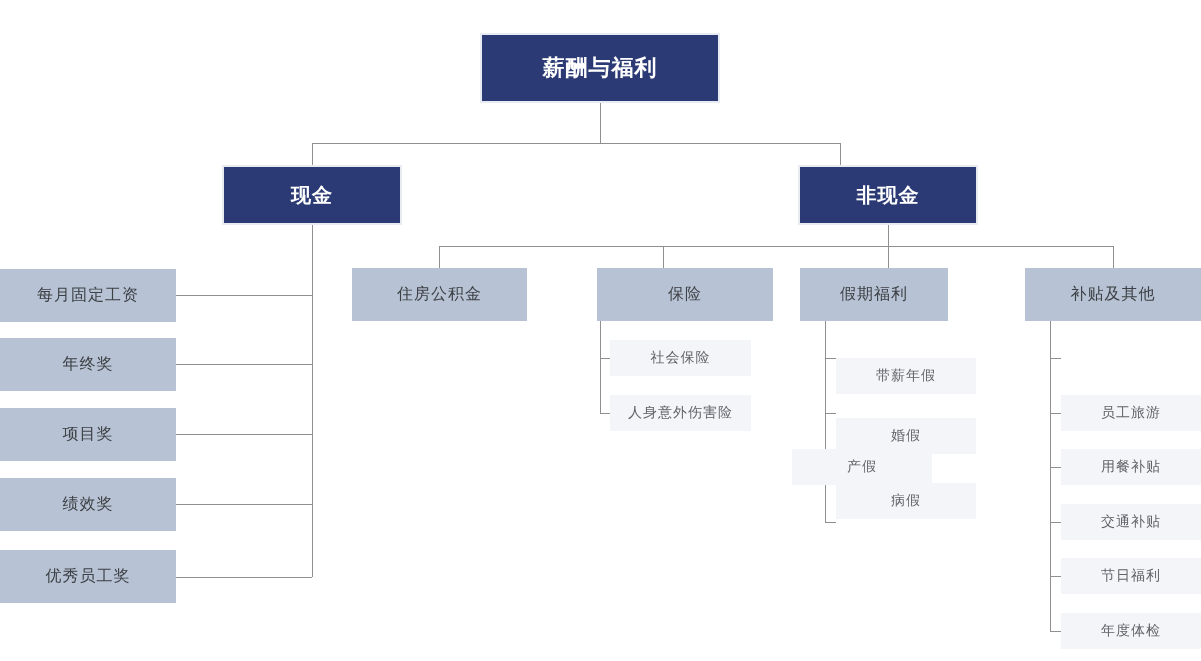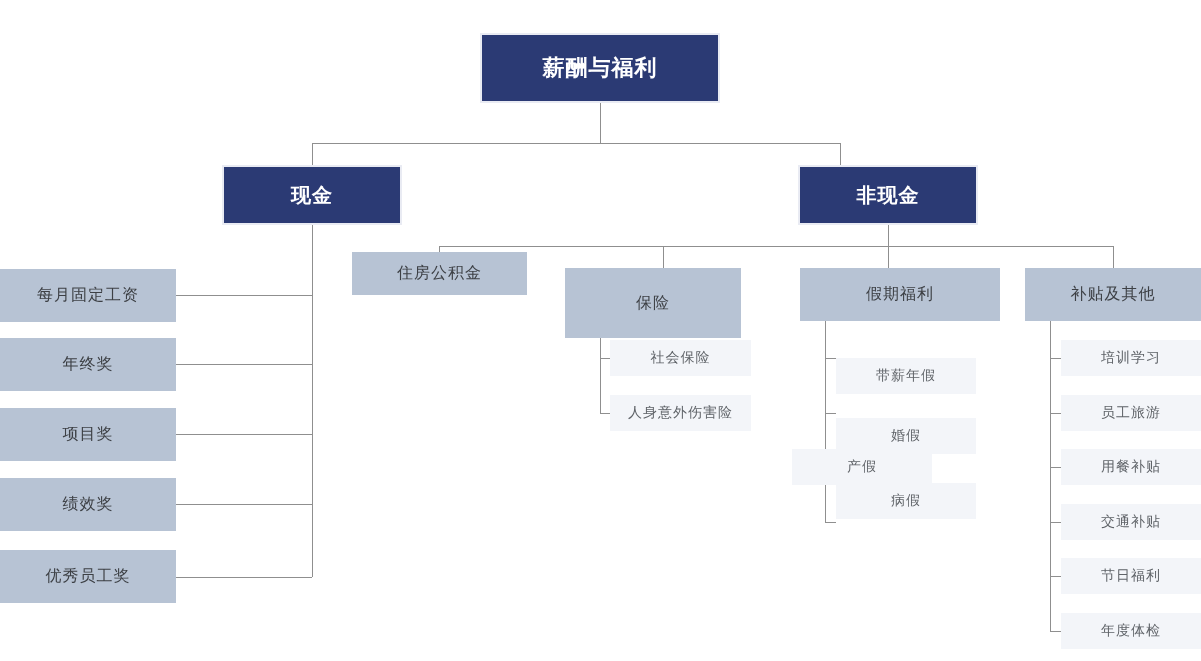--- a/index.html
+++ b/index.html
@@ -102,33 +102,32 @@
 
   <div class="box lvl2" style="left:222px;top:165px;width:180px;height:60px">现金</div>
   <div class="box lvl2" style="left:798px;top:165px;width:180px;height:60px">非现金</div>
 
   <div class="box lvl3" style="left:0px;top:269px;width:176px;height:53px">每月固定工资</div>
   <div class="box lvl3" style="left:0px;top:338px;width:176px;height:53px">年终奖</div>
   <div class="box lvl3" style="left:0px;top:478px;width:176px;height:53px">绩效奖</div>
   <div class="box lvl3" style="left:0px;top:408px;width:176px;height:53px">项目奖</div>
   <div class="box lvl3" style="left:0px;top:550px;width:176px;height:53px">优秀员工奖</div>
 
-  <div class="box lvl3" style="left:352px;top:252px;width:175px;height:43px">住房公积金</div>
-  <div class="box lvl3" style="left:565px;top:268px;width:176px;height:70px">保险</div>
-  <div class="box lvl3" style="left:800px;top:268px;width:200px;height:53px">假期福利</div>
+  <div class="box lvl3" style="left:352px;top:268px;width:175px;height:53px">住房公积金</div>
+  <div class="box lvl3" style="left:597px;top:268px;width:176px;height:53px">保险</div>
+  <div class="box lvl3" style="left:800px;top:268px;width:148px;height:53px">假期福利</div>
   <div class="box lvl3" style="left:1025px;top:268px;width:176px;height:53px">补贴及其他</div>
 
   <div class="box sub" style="left:610px;top:395px;width:141px;height:36px">人身意外伤害险</div>
   <div class="box sub" style="left:610px;top:340px;width:141px;height:36px">社会保险</div>
 
   <div class="box sub" style="left:836px;top:358px;width:140px;height:36px">带薪年假</div>
   <div class="box sub" style="left:836px;top:418px;width:140px;height:36px">婚假</div>
   <div class="box sub" style="left:792px;top:449px;width:140px;height:36px">产假</div>
   <div class="box sub" style="left:836px;top:483px;width:140px;height:36px">病假</div>
 
-  <div class="box sub" style="left:1061px;top:340px;width:140px;height:36px">培训学习</div>
   <div class="box sub" style="left:1061px;top:395px;width:140px;height:36px">员工旅游</div>
   <div class="box sub" style="left:1061px;top:449px;width:140px;height:36px">用餐补贴</div>
   <div class="box sub" style="left:1061px;top:504px;width:140px;height:36px">交通补贴</div>
   <div class="box sub" style="left:1061px;top:558px;width:140px;height:36px">节日福利</div>
   <div class="box sub" style="left:1061px;top:613px;width:140px;height:36px">年度体检</div>
 
 </div>
 
 </body></html>

